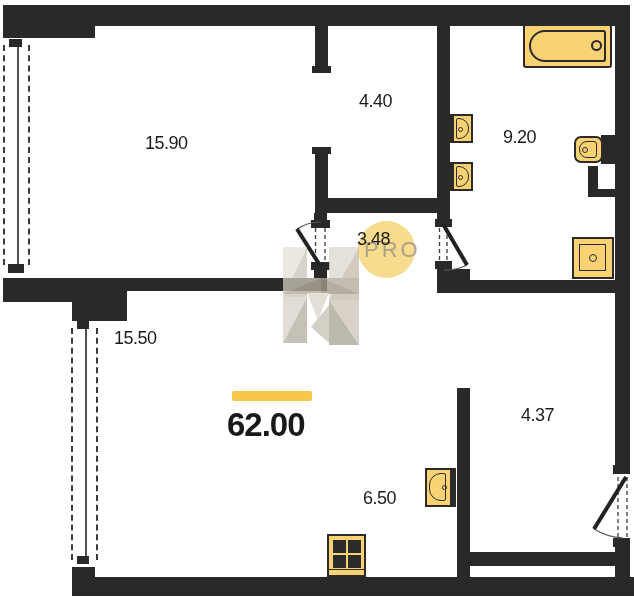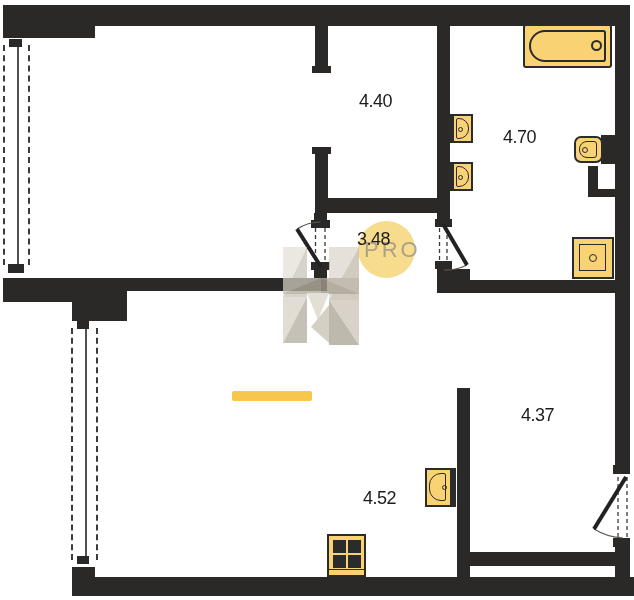--- a/index.html
+++ b/index.html
@@ -150,21 +150,24 @@
     <polygon points="78,2 78,55 48,55" fill="#c6bfb1"></polygon>
     <polygon points="48,55 78,55 78,100" fill="#cfc8bb"></polygon>
     <polygon points="48,55 48,100 78,100" fill="#afa899"></polygon>
     <rect x="2" y="33" width="76" height="16" fill="#b3ac9e"></rect>
     <polygon points="2,33 40,33 2,49" fill="#c8c2b5"></polygon>
     <polygon points="40,33 78,49 40,49" fill="#a29b8c"></polygon>
     <polygon points="26,48 48,48 37,75" fill="#ddd8ce"></polygon>
     <polygon points="30,82 48,60 48,98" fill="#cbc5b8"></polygon>
   </svg>
 
+  <div class="lbl" style="left:145px;top:133px">15.90</div>
   <div class="lbl" style="left:359px;top:91px">4.40</div>
-  <div class="lbl" style="left:503px;top:127px">4.70</div>
+  <div class="lbl" style="left:503px;top:127px">9.20</div>
   <div class="lbl" style="left:357px;top:229px">3.48</div>
+  <div class="lbl" style="left:114px;top:328px">15.50</div>
   <div class="lbl" style="left:521px;top:405px">4.37</div>
-  <div class="lbl" style="left:363px;top:488px">4.52</div>
+  <div class="lbl" style="left:363px;top:488px">6.50</div>
 
   <div class="total-bar"></div>
+  <div class="total-lbl">62.00</div>
 
 </div>
 
 </body></html>

